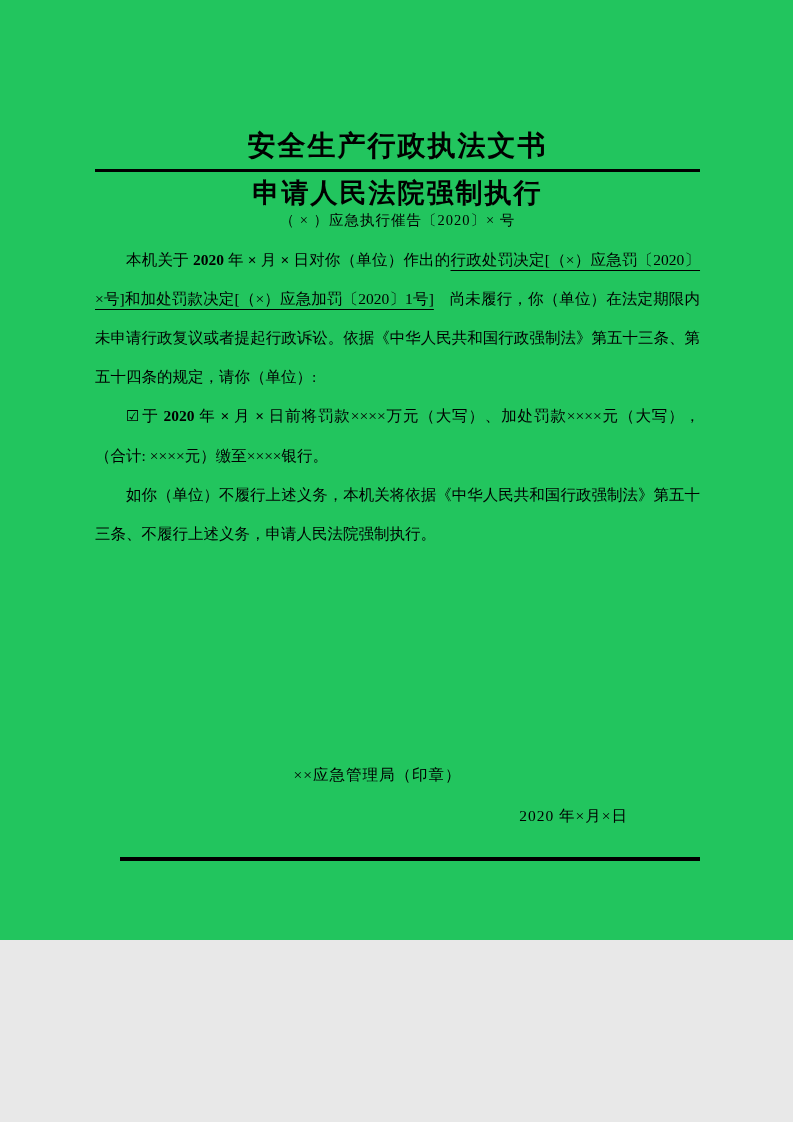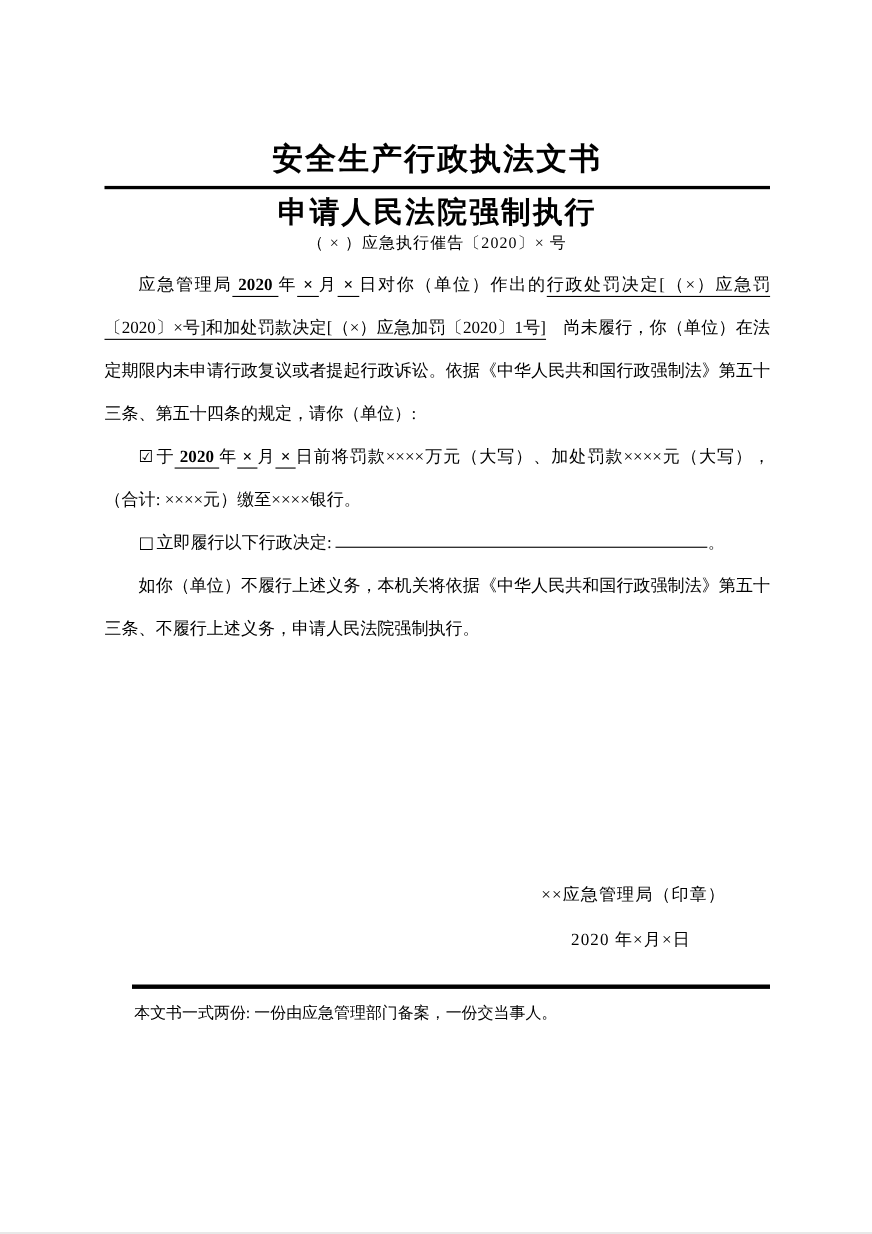--- a/index.html
+++ b/index.html
@@ -3,21 +3,21 @@
 <meta charset="utf-8">
 <style>
   * { margin:0; padding:0; box-sizing:border-box; }
   html, body { background:#e8e8e8; }
   body {
     width:793px; height:1122px; margin:0 auto;
     font-family:"Liberation Serif","DejaVu Serif",serif;
     color:#000;
   }
   .page {
-    width:793px; height:1120px; background:#ffffff;
+    width:793px; height:940px; background:#22c55e;
     position:relative; overflow:hidden;
   }
   .content { padding:128px 93px 0 95px; }
 
   .title1 {
     font-size:28px; font-weight:bold; text-align:center;
     letter-spacing:2px; line-height:1.3;
   }
   .title-rule { border-top:3px solid #000; margin-top:5px; }
   .title2 {
@@ -28,34 +28,34 @@
   .addressee { font-size:15.5px; margin-top:20px; }
 
   .body-p {
     font-size:15.5px; line-height:39px; text-align:justify;
     margin-top:0;
   }
   .indent { text-indent:2em; }
   .first-gap { margin-top:10px; }
 
   .u  { text-decoration:underline; text-underline-offset:5px; }
-  .uv { text-decoration:underline; text-underline-offset:5px; font-weight:bold; }
+  .uv { text-underline-offset:5px; font-weight:bold; }
 
   .checkbox {
     font-family:"DejaVu Sans","Liberation Sans",sans-serif;
     font-size:15px; margin-right:2px;
   }
 
   .blank-line {
     display:inline-block; width:338px; height:1em;
     border-bottom:1px solid #000; vertical-align:baseline;
   }
 
   .signature-block {
-    margin-top:212px; text-align:right; padding-right:40px;
+    margin-top:212px; text-align:center; padding-right:40px;
     font-size:15.5px; letter-spacing:1px;
   }
   .date-line {
     margin-top:20px; text-align:right; padding-right:72px;
     font-size:15.5px; letter-spacing:1px;
   }
 
   .footer-rule {
     margin-top:30px; margin-left:25px; width:580px;
     border-top:4px solid #000;
@@ -68,28 +68,26 @@
 <div class="page">
   <div class="content">
 
     <div class="title1">安全生产行政执法文书</div>
     <div class="title-rule"></div>
     <div class="title2">申请人民法院强制执行</div>
 
     <div class="doc-number">（ × ）应急执行催告〔2020〕× 号</div>
 
 
-    <p class="body-p indent first-gap"><span>应急管理局</span><span class="uv"> 2020 </span><span>年</span><span class="uv"> × </span><span>月</span><span class="uv"> × </span><span>日对你（单位）作出的</span><span class="u">行政处罚决定[（×）应急罚〔2020〕×号]和加处罚款决定[（×）应急加罚〔2020〕1号]</span><span>　尚未履行，你（单位）在法定期限内未申请行政复议或者提起行政诉讼。依据《中华人民共和国行政强制法》第五十三条、第五十四条的规定，请你（单位）:</span></p>
+    <p class="body-p indent first-gap"><span>本机关于</span><span class="uv"> 2020 </span><span>年</span><span class="uv"> × </span><span>月</span><span class="uv"> × </span><span>日对你（单位）作出的</span><span class="u">行政处罚决定[（×）应急罚〔2020〕×号]和加处罚款决定[（×）应急加罚〔2020〕1号]</span><span>　尚未履行，你（单位）在法定期限内未申请行政复议或者提起行政诉讼。依据《中华人民共和国行政强制法》第五十三条、第五十四条的规定，请你（单位）:</span></p>
 
     <p class="body-p indent"><span class="checkbox">☑</span><span>于</span><span class="uv"> 2020 </span><span>年</span><span class="uv"> × </span><span>月</span><span class="uv"> × </span><span>日前将罚款××××万元（大写）、加处罚款××××元（大写），（合计: ××××元）缴至××××银行。</span></p>
 
-    <p class="body-p indent"><span class="checkbox">□</span><span>立即履行以下行政决定: </span><span class="blank-line"></span><span>。</span></p>
 
     <p class="body-p indent">如你（单位）不履行上述义务，本机关将依据《中华人民共和国行政强制法》第五十三条、不履行上述义务，申请人民法院强制执行。</p>
 
     <div class="signature-block">××应急管理局（印章）</div>
     <div class="date-line">2020 年×月×日</div>
 
     <div class="footer-rule"></div>
-    <div class="footer-note">本文书一式两份: 一份由应急管理部门备案，一份交当事人。</div>
 
   </div>
 </div>
 
 </body></html>

